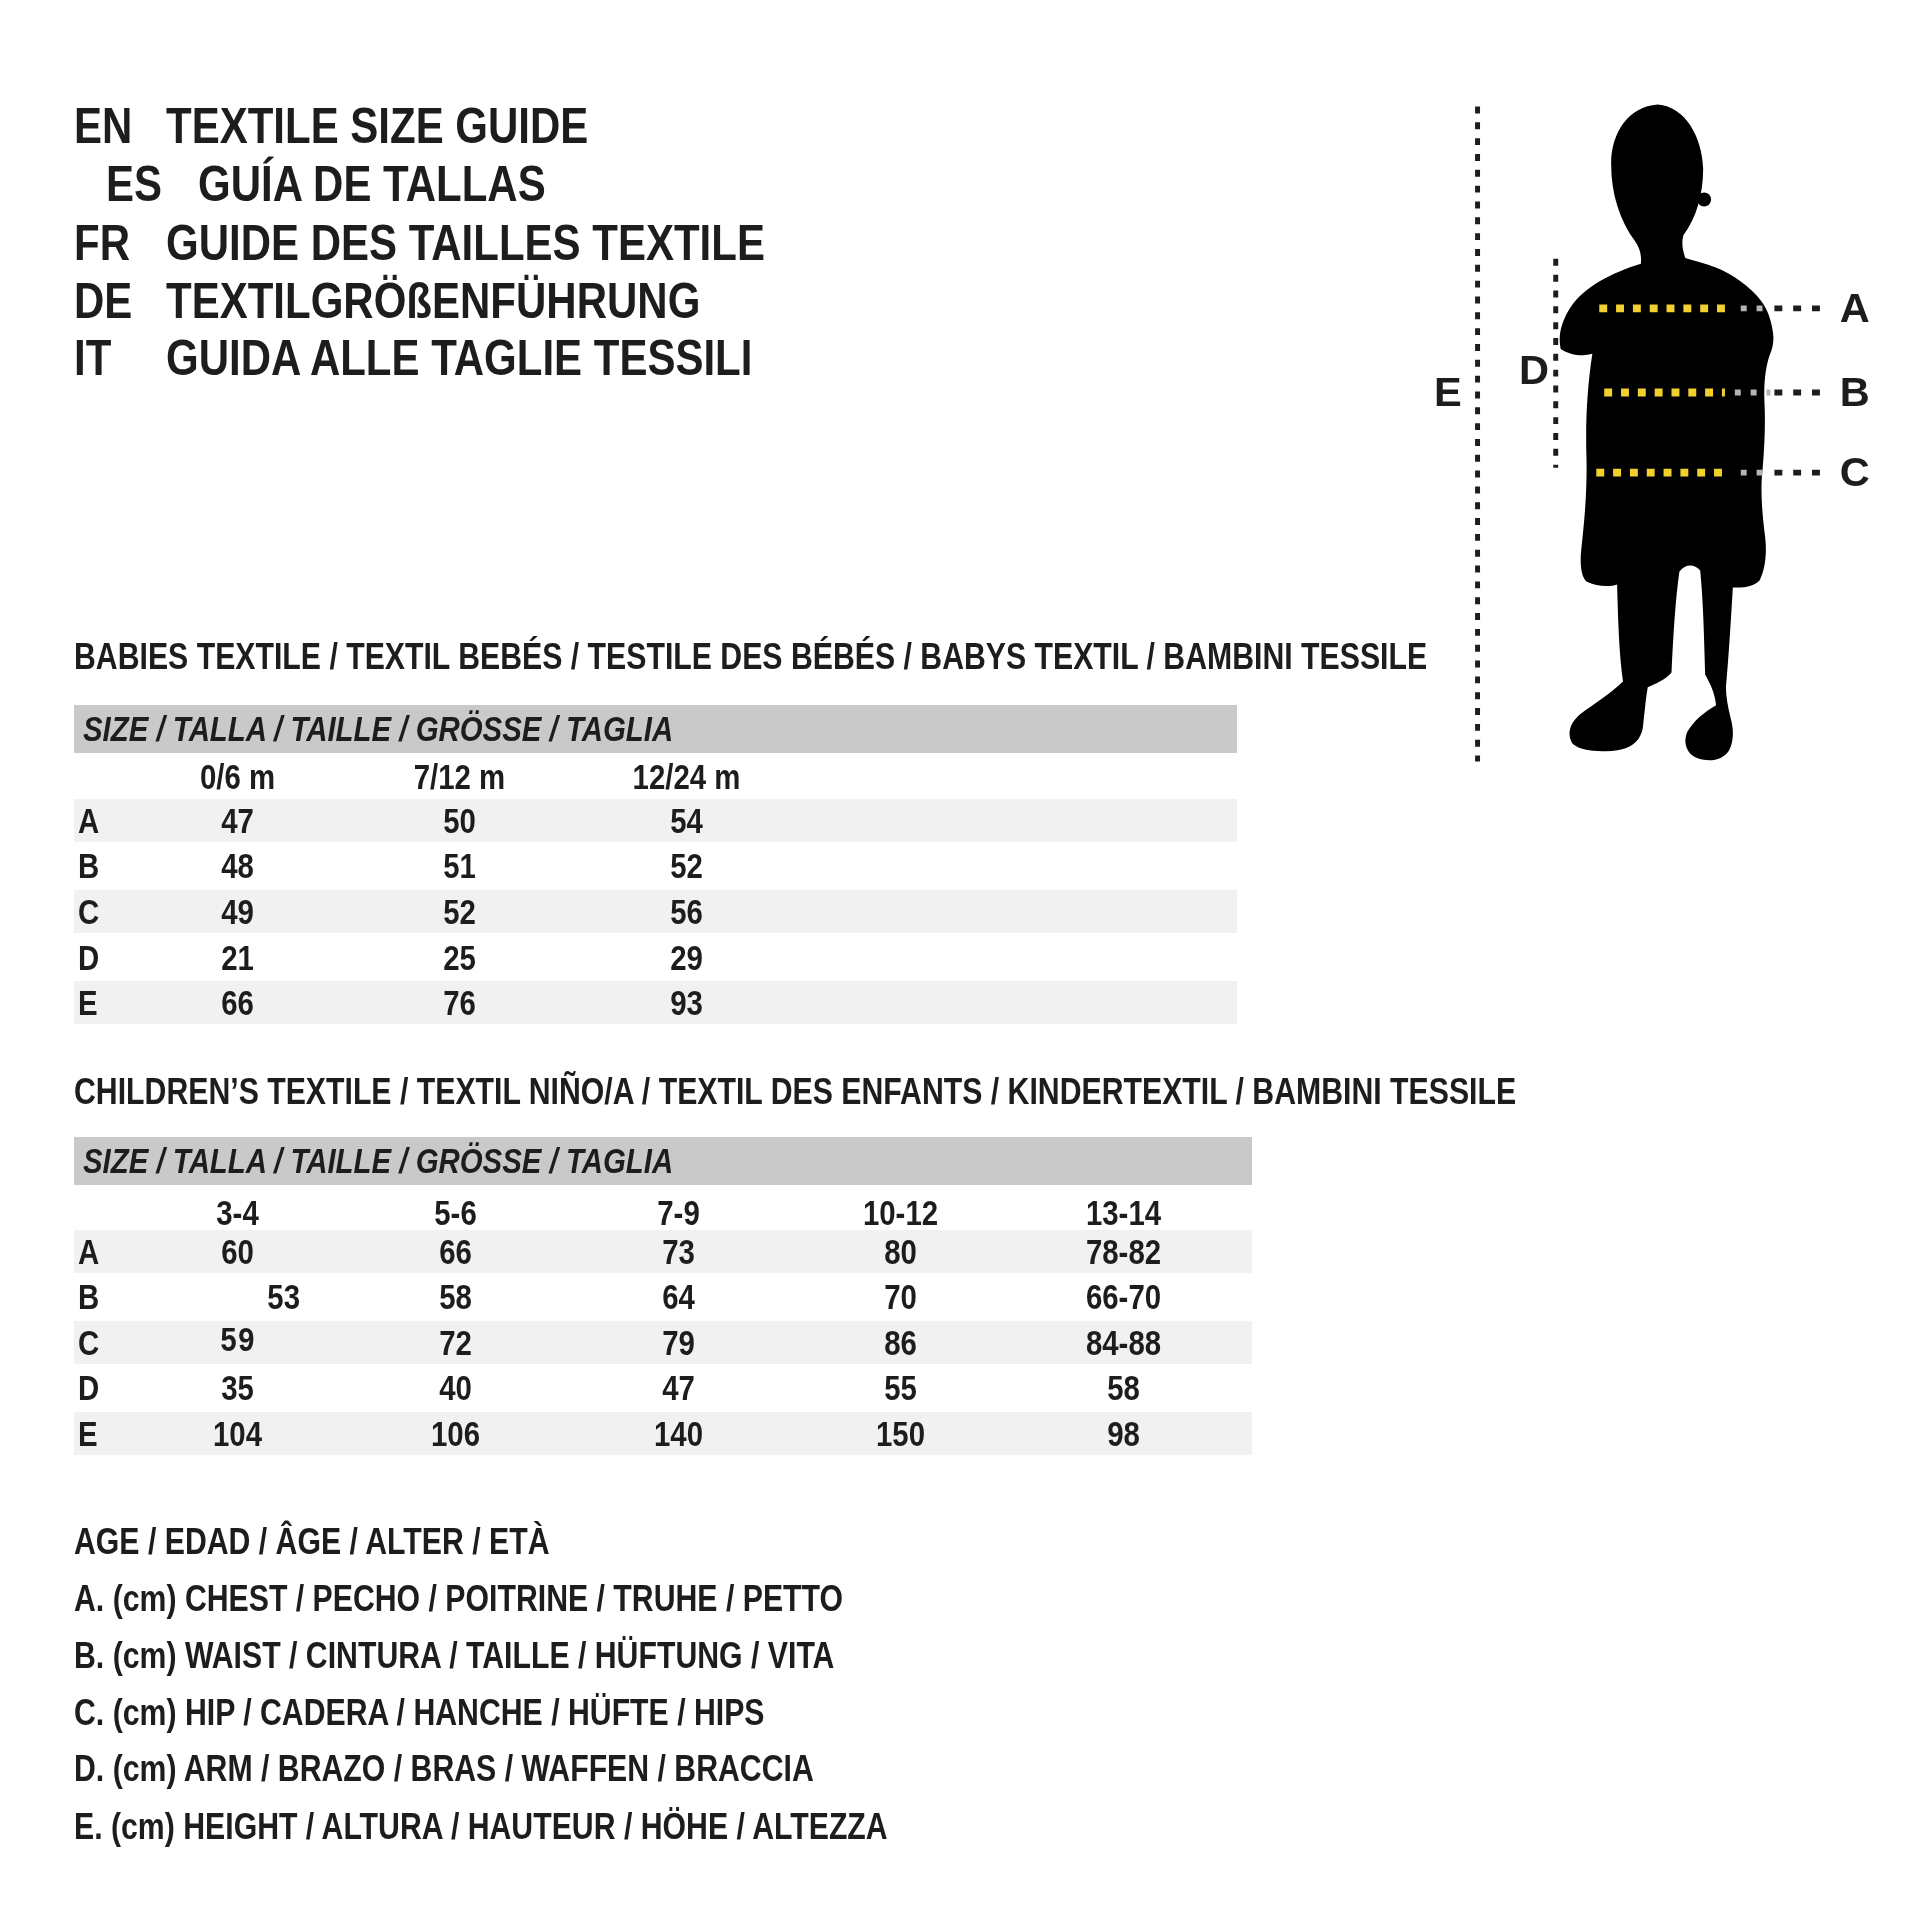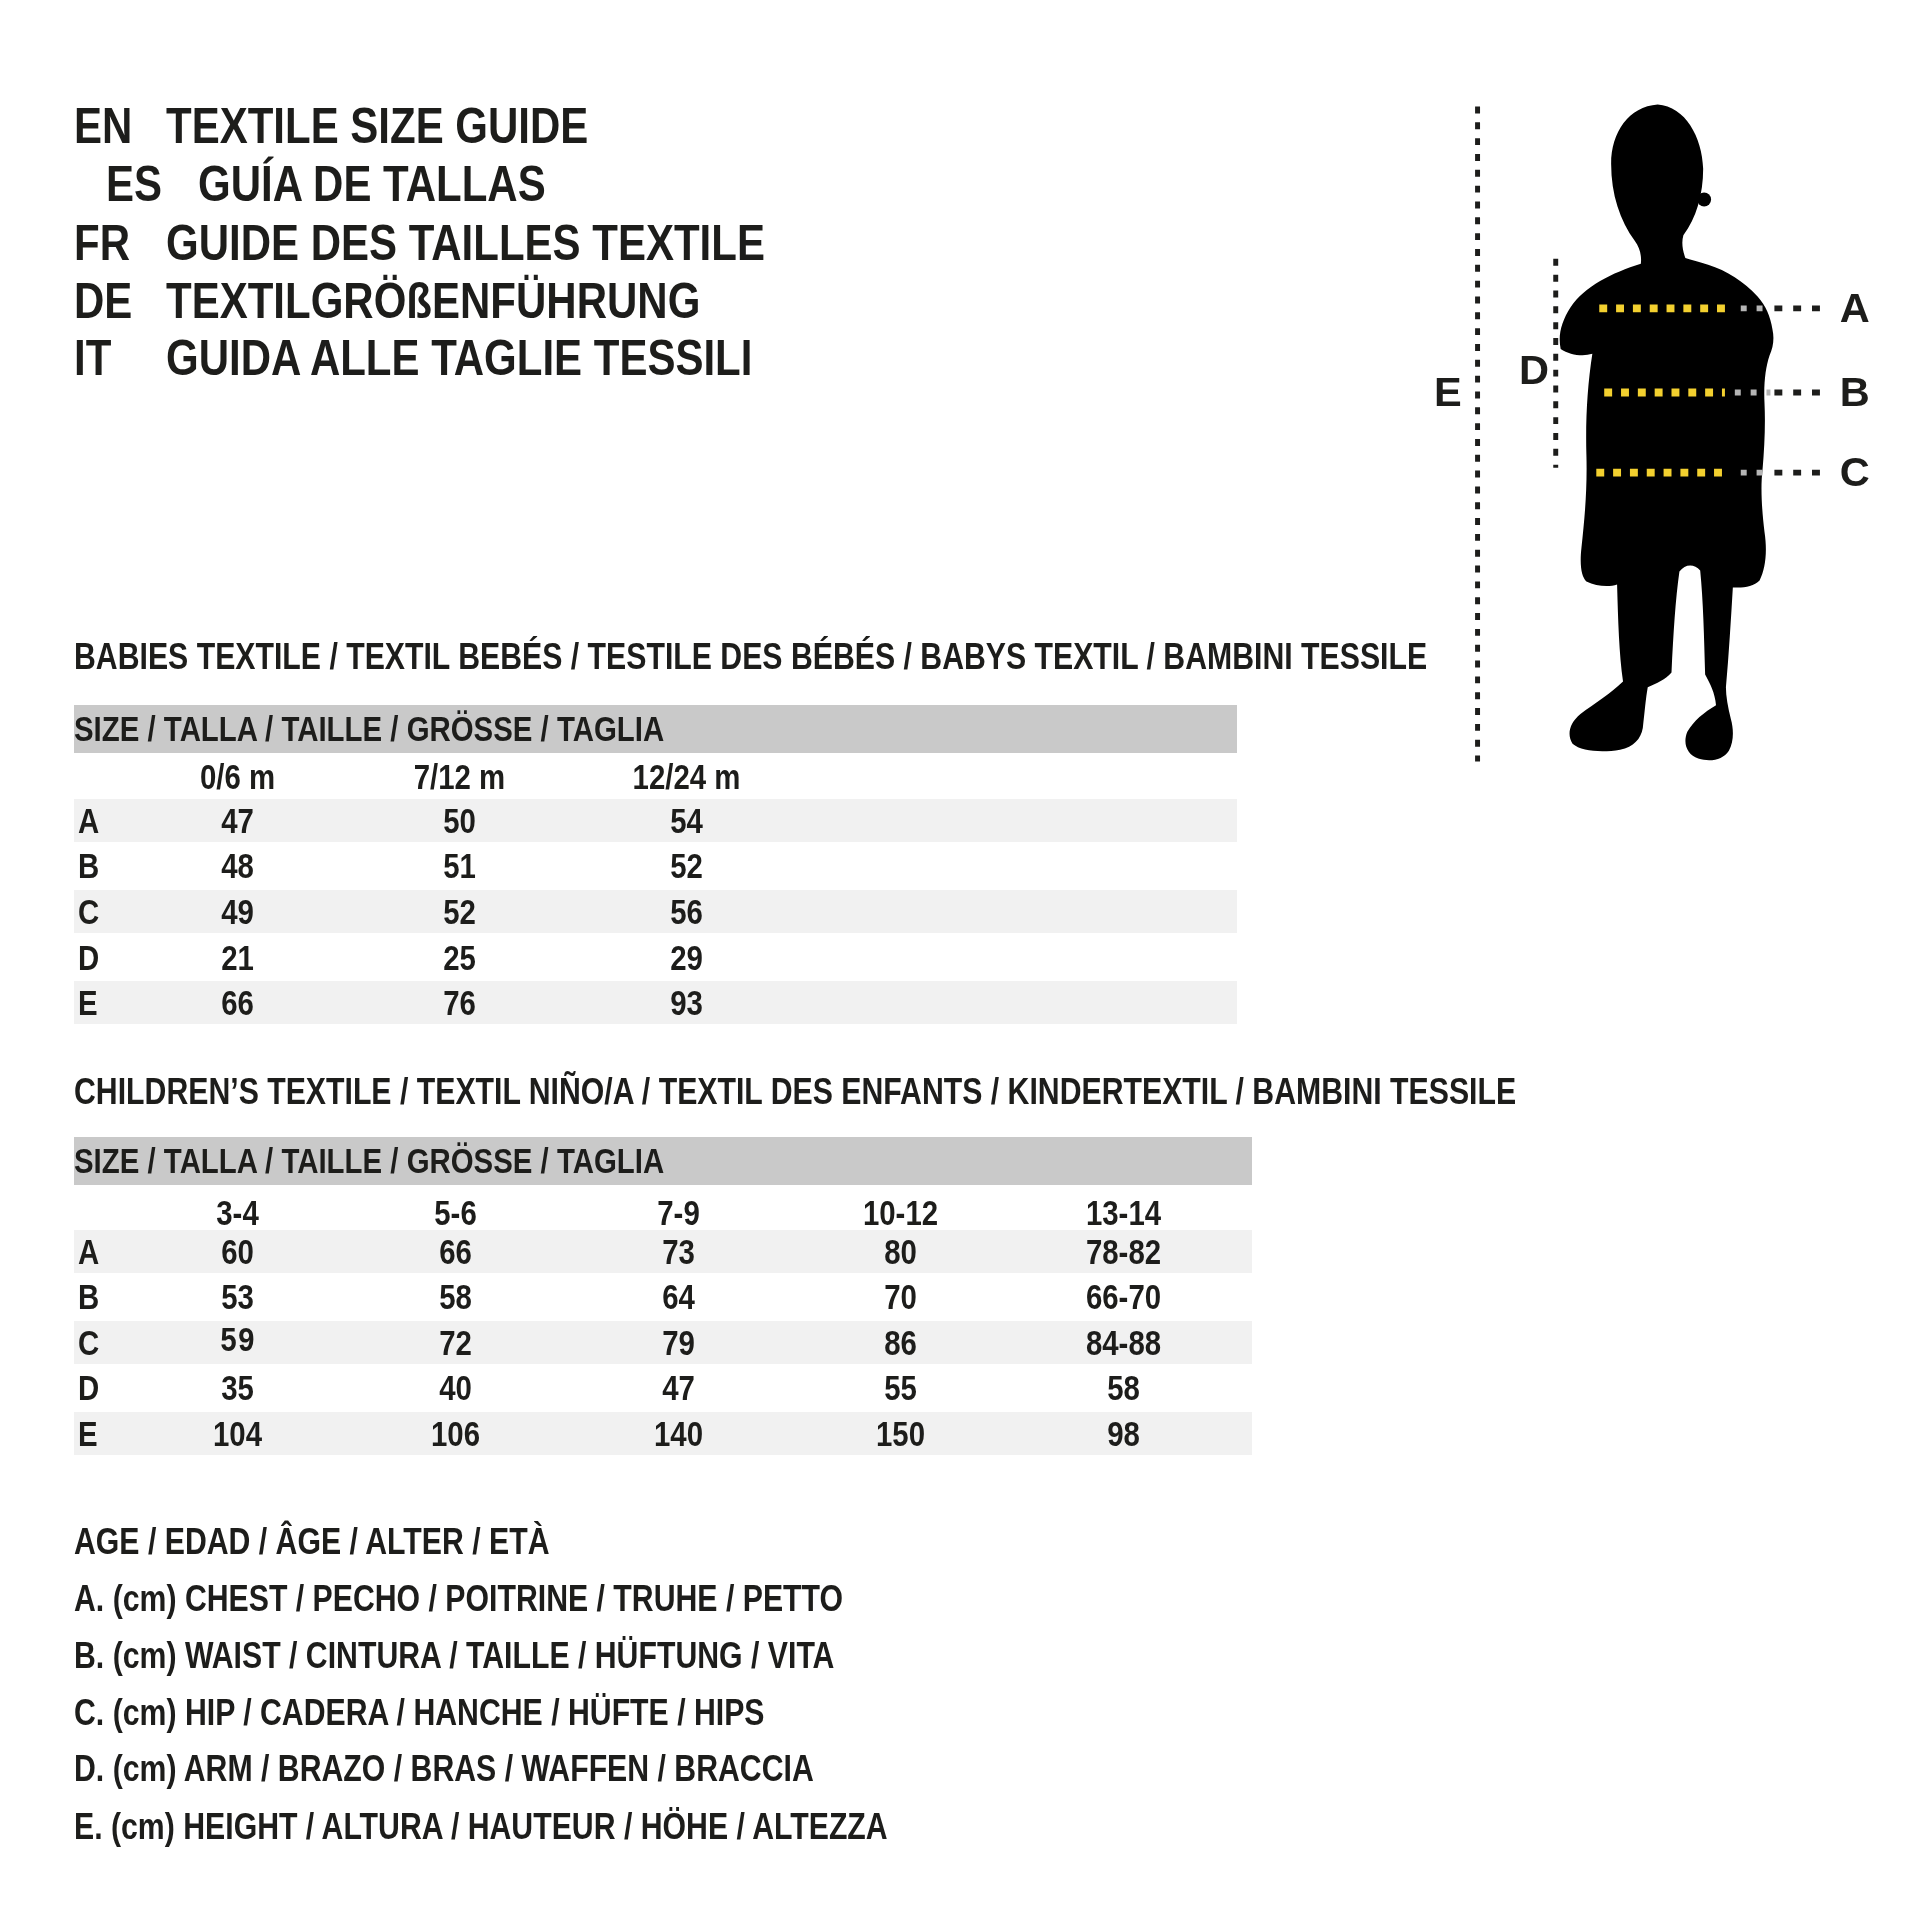--- a/index.html
+++ b/index.html
@@ -12,21 +12,21 @@
   .cx{display:inline-block;transform:scaleX(0.84);transform-origin:0 50%;white-space:nowrap;}
   .cxc{display:block;transform:scaleX(0.84);transform-origin:50% 50%;white-space:nowrap;}
   
   .lang-row{position:absolute;left:74px;height:44px;line-height:44px;font-size:50px;font-weight:700;}
   .lang-code{position:absolute;left:0;top:0;}
   .lang-title{position:absolute;left:92px;top:0;}
   
   .sec-title{position:absolute;left:74px;height:40px;line-height:40px;font-size:36px;font-weight:700;}
   
   .size-bar{position:absolute;left:74px;height:48px;line-height:48px;background:#c9c9c9;font-size:35px;font-weight:700;}
-  .size-bar .pad{}
+  .size-bar .pad{padding-left:9px;font-style:italic;}
   
   .thead-row,.trow{position:absolute;left:74px;font-size:35px;font-weight:700;}
   .thead-row{height:40px;line-height:40px;}
   .trow{height:43px;line-height:43px;}
   .trow.striped{background:#f1f1f1;}
   .row-letter{position:absolute;left:4px;top:0;width:50px;text-align:left;}
   .cell{position:absolute;top:0;width:149px;text-align:center;}
   
   .legend-line{position:absolute;left:74px;height:40px;line-height:40px;font-size:36px;font-weight:700;}
   svg text{font-family:"Liberation Sans","DejaVu Sans",sans-serif;}
@@ -256,21 +256,21 @@
         </span>
       <span class="cell" style="left:752px;">
           <span class="cxc">80</span>
         </span>
       <span class="cell" style="left:975px;">
           <span class="cxc">78-82</span>
         </span>
     </div>
     <div class="trow" style="top:1275px;width:1178px;">
       <span class="row-letter"><span class="cx">B</span></span>
-      <span class="cell" style="left:89px;">
+      <span class="cell" style="left:89px;text-align:right;">
           <span class="cxc">53</span>
         </span>
       <span class="cell" style="left:307px;">
           <span class="cxc">58</span>
         </span>
       <span class="cell" style="left:530px;">
           <span class="cxc">64</span>
         </span>
       <span class="cell" style="left:752px;">
           <span class="cxc">70</span>

